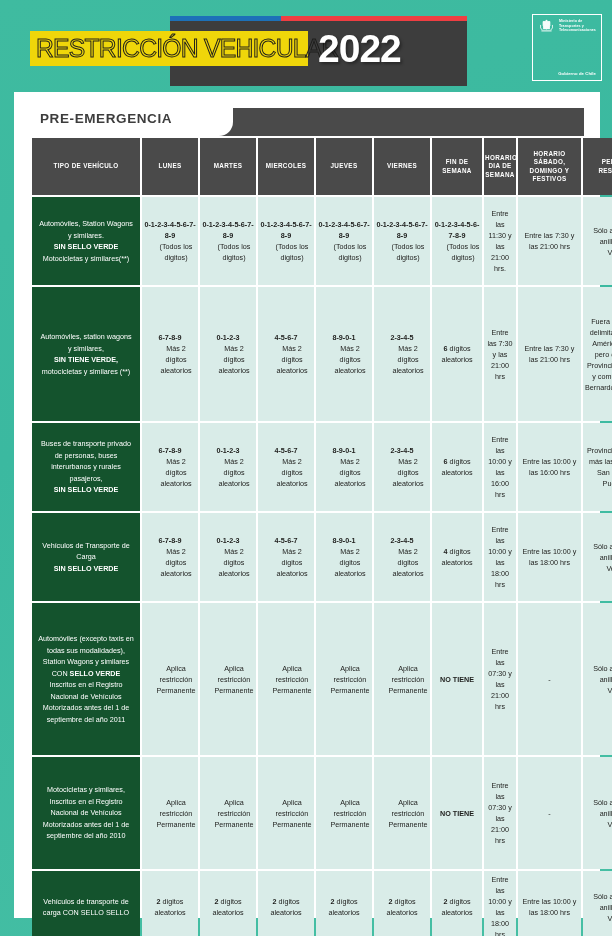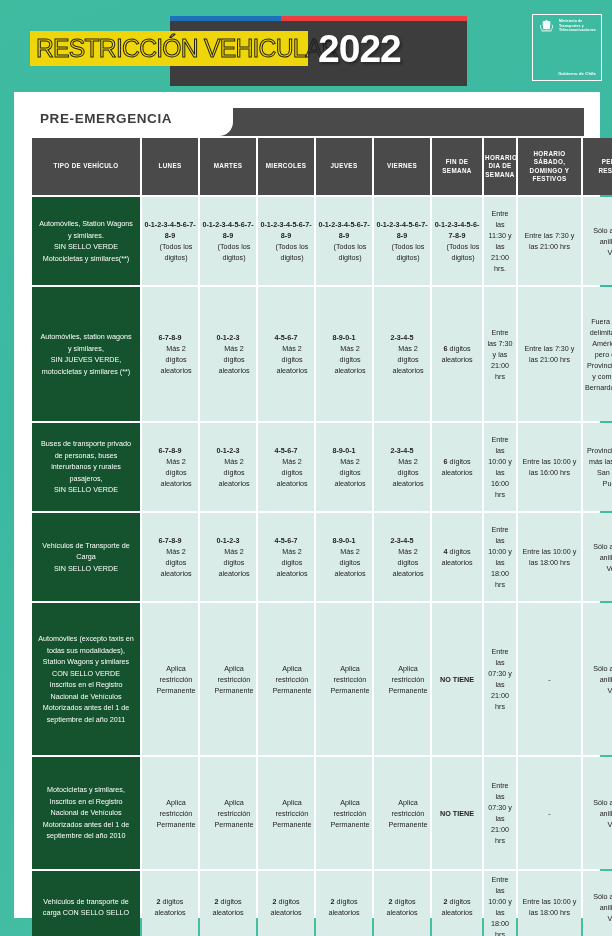--- a/index.html
+++ b/index.html
@@ -160,21 +160,21 @@
     padding: 3px 2px;
     line-height: 11px;
   }
   table.grid td.vh {
     background: #14532d;
     color: #ffffff;
     font-size: 7.2px;
     line-height: 11.5px;
     padding: 4px 6px;
   }
-  td.vh b { font-weight: normal; }
+  td.vh b { font-weight: bold; }
   td.digits { font-weight: bold; }
   td.digits span.sub { font-weight: normal; display: block; margin-left: 12px; }
   td.bold { font-weight: bold; }
   td.num b { font-weight: bold; }
 
   
   col.c-type { width: 108px; }
   col.c-day  { width: 56px; }
   col.c-wknd { width: 50px; }
   col.c-hor  { width: 32px; }
@@ -255,21 +255,21 @@
           <td class="digits">0-1-2-3-4-5-6-7-8-9<span class="sub">(Todos los digitos)</span></td>
           <td class="digits">0-1-2-3-4-5-6-7-8-9<span class="sub">(Todos los digitos)</span></td>
           <td class="digits">0-1-2-3-4-5-6-7-8-9<span class="sub">(Todos los digitos)</span></td>
           <td class="digits">0-1-2-3-4-5-6-7-8-9<span class="sub">(Todos los digitos)</span></td>
           <td class="digits">0-1-2-3-4-5-6-7-8-9<span class="sub">(Todos los digitos)</span></td>
           <td>Entre las 11:30 y las 21:00 hrs.</td>
           <td>Entre las 7:30 y las 21:00 hrs</td>
           <td>Sólo al interior del anillo Américo Vespucio</td>
         </tr>
         <tr style="height: 134px;">
-          <td class="vh">Automóviles, station wagons y similares,<br><b>SIN JUEVES VERDE,</b><br>motocicletas y similares (**)</td>
+          <td class="vh">Automóviles, station wagons y similares,<br><b>SIN TIENE VERDE,</b><br>motocicletas y similares (**)</td>
           <td class="digits">6-7-8-9<span class="sub">Más 2 dígitos aleatorios</span></td>
           <td class="digits">0-1-2-3<span class="sub">Más 2 dígitos aleatorios</span></td>
           <td class="digits">4-5-6-7<span class="sub">Más 2 dígitos aleatorios</span></td>
           <td class="digits">8-9-0-1<span class="sub">Más 2 dígitos aleatorios</span></td>
           <td class="digits">2-3-4-5<span class="sub">Más 2 dígitos aleatorios</span></td>
           <td class="num"><b>6</b> dígitos aleatorios</td>
           <td>Entre las 7:30 y las 21:00 hrs</td>
           <td>Entre las 7:30 y las 21:00 hrs</td>
           <td>Fuera de perímetro delimitado por Anillo Américo Vespucio, pero dentro de la Provincia de Santiago y comunas de San Bernardo y Puente Alto</td>
         </tr>

